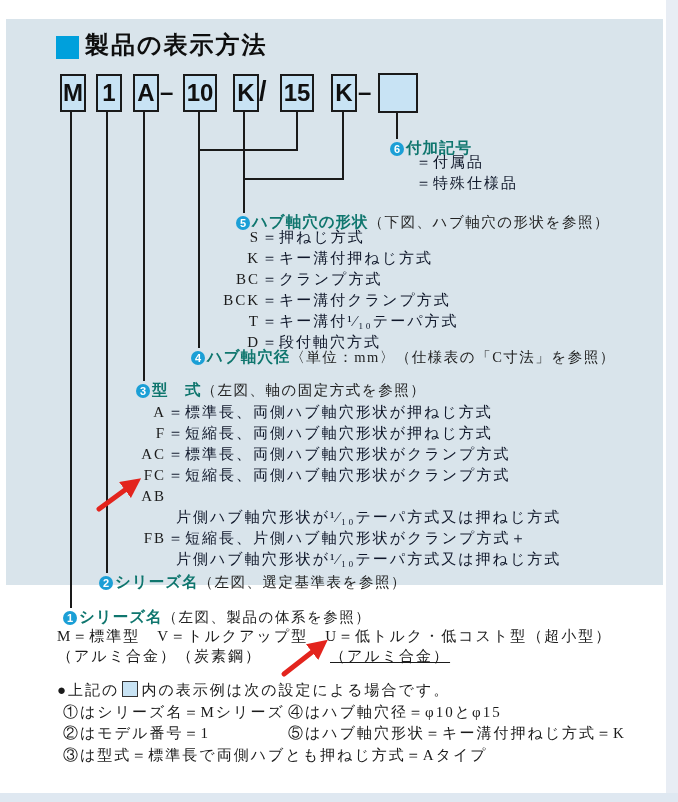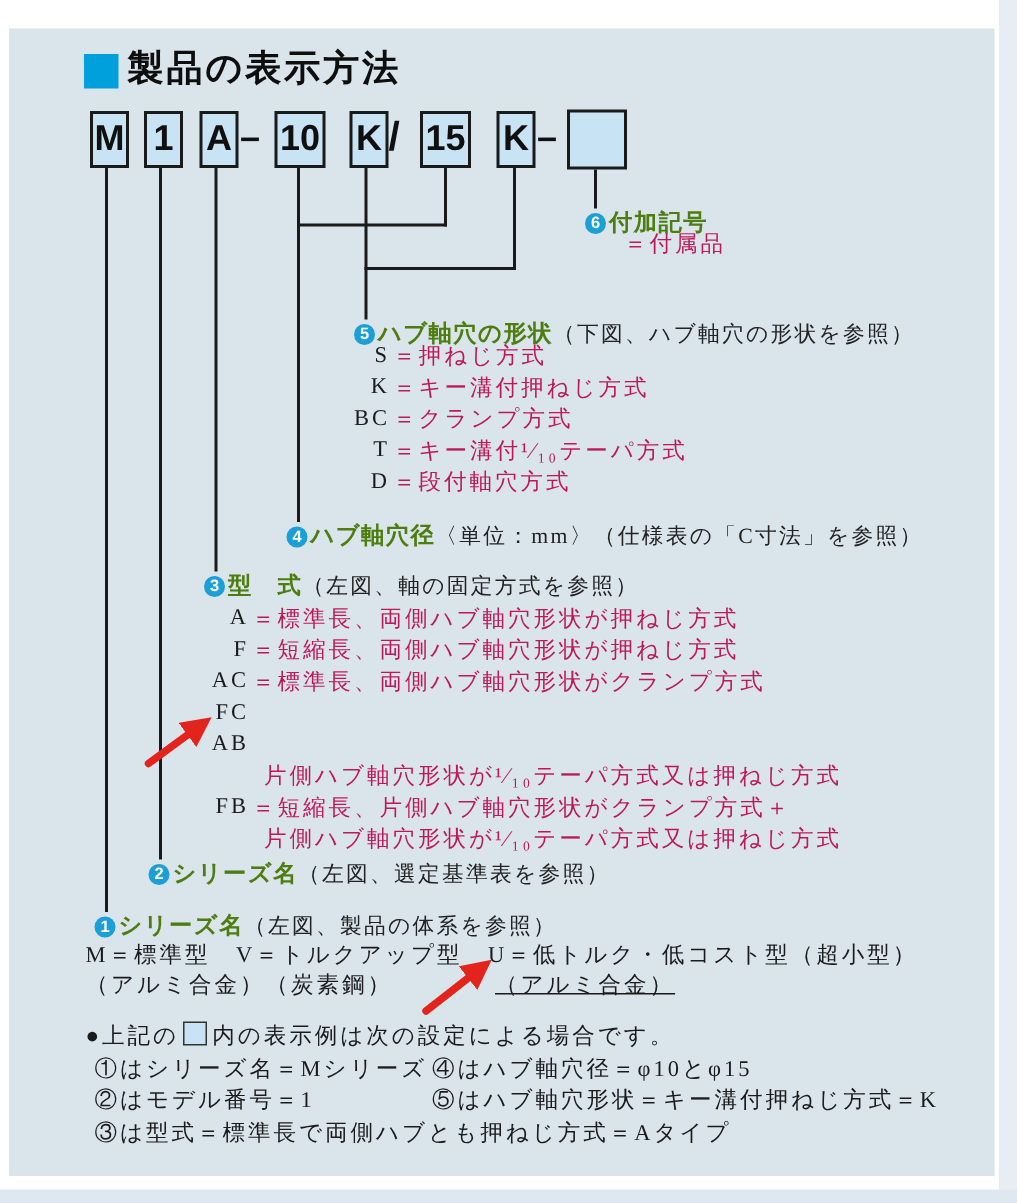--- a/index.html
+++ b/index.html
@@ -1,48 +1,48 @@
 <!DOCTYPE html>
 <html><head>
 <meta charset="utf-8">
 <style>
   html,body{margin:0;padding:0;background:#fff;}
   .page{position:relative;width:678px;height:802px;background:#ffffff;overflow:hidden;
         font-family:"Liberation Serif","DejaVu Serif",serif;color:#1b1b1b;}
   .side-strip{position:absolute;left:666px;top:0;width:12px;height:802px;background:#e8edf4;}
   .bottom-strip{position:absolute;left:0;top:793px;width:678px;height:9px;background:#dfe8f1;}
-  .panel{position:absolute;left:6px;top:19px;width:657px;height:765px;background:#d9e4eb;}
+  .panel{position:absolute;left:6px;top:19px;width:657px;height:566px;background:#d9e4eb;}
 
   .tsq{position:absolute;left:50px;top:17px;width:23px;height:23px;background:#00a0dc;}
   .ptitle{position:absolute;left:79px;top:10px;font-family:"Liberation Sans","DejaVu Sans",sans-serif;
           font-weight:bold;font-size:24px;letter-spacing:2px;color:#0e0e0e;white-space:nowrap;}
 
   .cbox{position:absolute;top:55px;height:38px;background:#c8e3f4;border:2px solid #1a1a1a;box-sizing:border-box;
         display:flex;align-items:center;justify-content:center;
         font-family:"Liberation Sans","DejaVu Sans",sans-serif;font-weight:bold;font-size:24px;color:#101010;}
   .csep{position:absolute;font-family:"Liberation Sans","DejaVu Sans",sans-serif;font-weight:bold;
         font-size:24px;color:#101010;}
 
   .vline,.hline{position:absolute;background:#1a1a1a;}
   .vline{width:2px;}.hline{height:2px;}
 
   .sec-head{position:absolute;display:flex;align-items:center;white-space:nowrap;}
   .ncircle{width:14px;height:14px;border-radius:50%;background:#1b9fd6;color:#fff;
            font-family:"Liberation Sans","DejaVu Sans",sans-serif;font-size:11px;font-weight:bold;
            display:flex;align-items:center;justify-content:center;margin-right:2px;flex:0 0 14px;}
   .stitle{font-family:Liberation Sans, sans-serif;font-weight:bold;font-size:15.5px;
-          letter-spacing:1px;color:#4d7c0f;}
+          letter-spacing:1px;color:#0f766e;}
   .snote{font-size:14.5px;letter-spacing:1.5px;color:#222;}
 
   .dlist{position:absolute;}
   .drow{display:flex;height:21px;align-items:center;white-space:nowrap;}
   .dcode{text-align:right;letter-spacing:2px;font-size:15px;color:#1b1b1b;}
   .w5 .dcode{width:104px;}
   .w3 .dcode{width:84px;}
-  .ddesc{margin-left:2px;font-size:15px;letter-spacing:2px;color:#be185d;}
+  .ddesc{margin-left:2px;font-size:15px;letter-spacing:2px;color:#0f172a;}
   .cont{padding-left:8px;}
 
   .textline{position:absolute;font-size:15px;letter-spacing:2px;white-space:nowrap;color:#1b1b1b;}
   .inline-box{display:inline-block;width:14px;height:14px;background:#c8e3f4;border:1.5px solid #333;
               vertical-align:-2px;margin:0 3px;}
   .arrows{position:absolute;left:0;top:0;pointer-events:none;}
 </style>
 </head>
 <body>
 
@@ -79,20 +79,23 @@
     <div class="vline" style="left:390px;top:94px;height:26px;"></div>
 
     <div class="sec-head" style="left:384px;top:119px;">
       <span class="ncircle">6</span>
       <span class="stitle">付加記号</span>
     </div>
     <div class="dlist" style="left:408px;top:133px;">
       <div class="drow">
           <span class="ddesc">＝付属品</span>
         </div>
+      <div class="drow">
+          <span class="ddesc">＝特殊仕様品</span>
+        </div>
     </div>
 
     <div class="sec-head" style="left:230px;top:193px;">
       <span class="ncircle">5</span>
       <span class="stitle">ハブ軸穴の形状</span>
       <span class="snote">（下図、ハブ軸穴の形状を参照）</span>
     </div>
     <div class="dlist w5" style="left:150px;top:208px;">
       <div class="drow">
           <span class="dcode">S</span>
@@ -100,20 +103,24 @@
         </div>
       <div class="drow">
           <span class="dcode">K</span>
           <span class="ddesc">＝キー溝付押ねじ方式</span>
         </div>
       <div class="drow">
           <span class="dcode">BC</span>
           <span class="ddesc">＝クランプ方式</span>
         </div>
       <div class="drow">
+          <span class="dcode">BCK</span>
+          <span class="ddesc">＝キー溝付クランプ方式</span>
+        </div>
+      <div class="drow">
           <span class="dcode">T</span>
           <span class="ddesc">＝キー溝付¹⁄₁₀テーパ方式</span>
         </div>
       <div class="drow">
           <span class="dcode">D</span>
           <span class="ddesc">＝段付軸穴方式</span>
         </div>
     </div>
 
     <div class="sec-head" style="left:185px;top:328px;">
@@ -135,20 +142,21 @@
       <div class="drow">
           <span class="dcode">F</span>
           <span class="ddesc">＝短縮長、両側ハブ軸穴形状が押ねじ方式</span>
         </div>
       <div class="drow">
           <span class="dcode">AC</span>
           <span class="ddesc">＝標準長、両側ハブ軸穴形状がクランプ方式</span>
         </div>
       <div class="drow">
           <span class="dcode">FC</span>
+          <span class="ddesc">＝短縮長、両側ハブ軸穴形状がクランプ方式</span>
         </div>
       <div class="drow">
           <span class="dcode">AB</span>
         </div>
       <div class="drow">
           <span class="dcode"></span>
           <span class="ddesc cont">片側ハブ軸穴形状が¹⁄₁₀テーパ方式又は押ねじ方式</span>
         </div>
       <div class="drow">
           <span class="dcode">FB</span>

